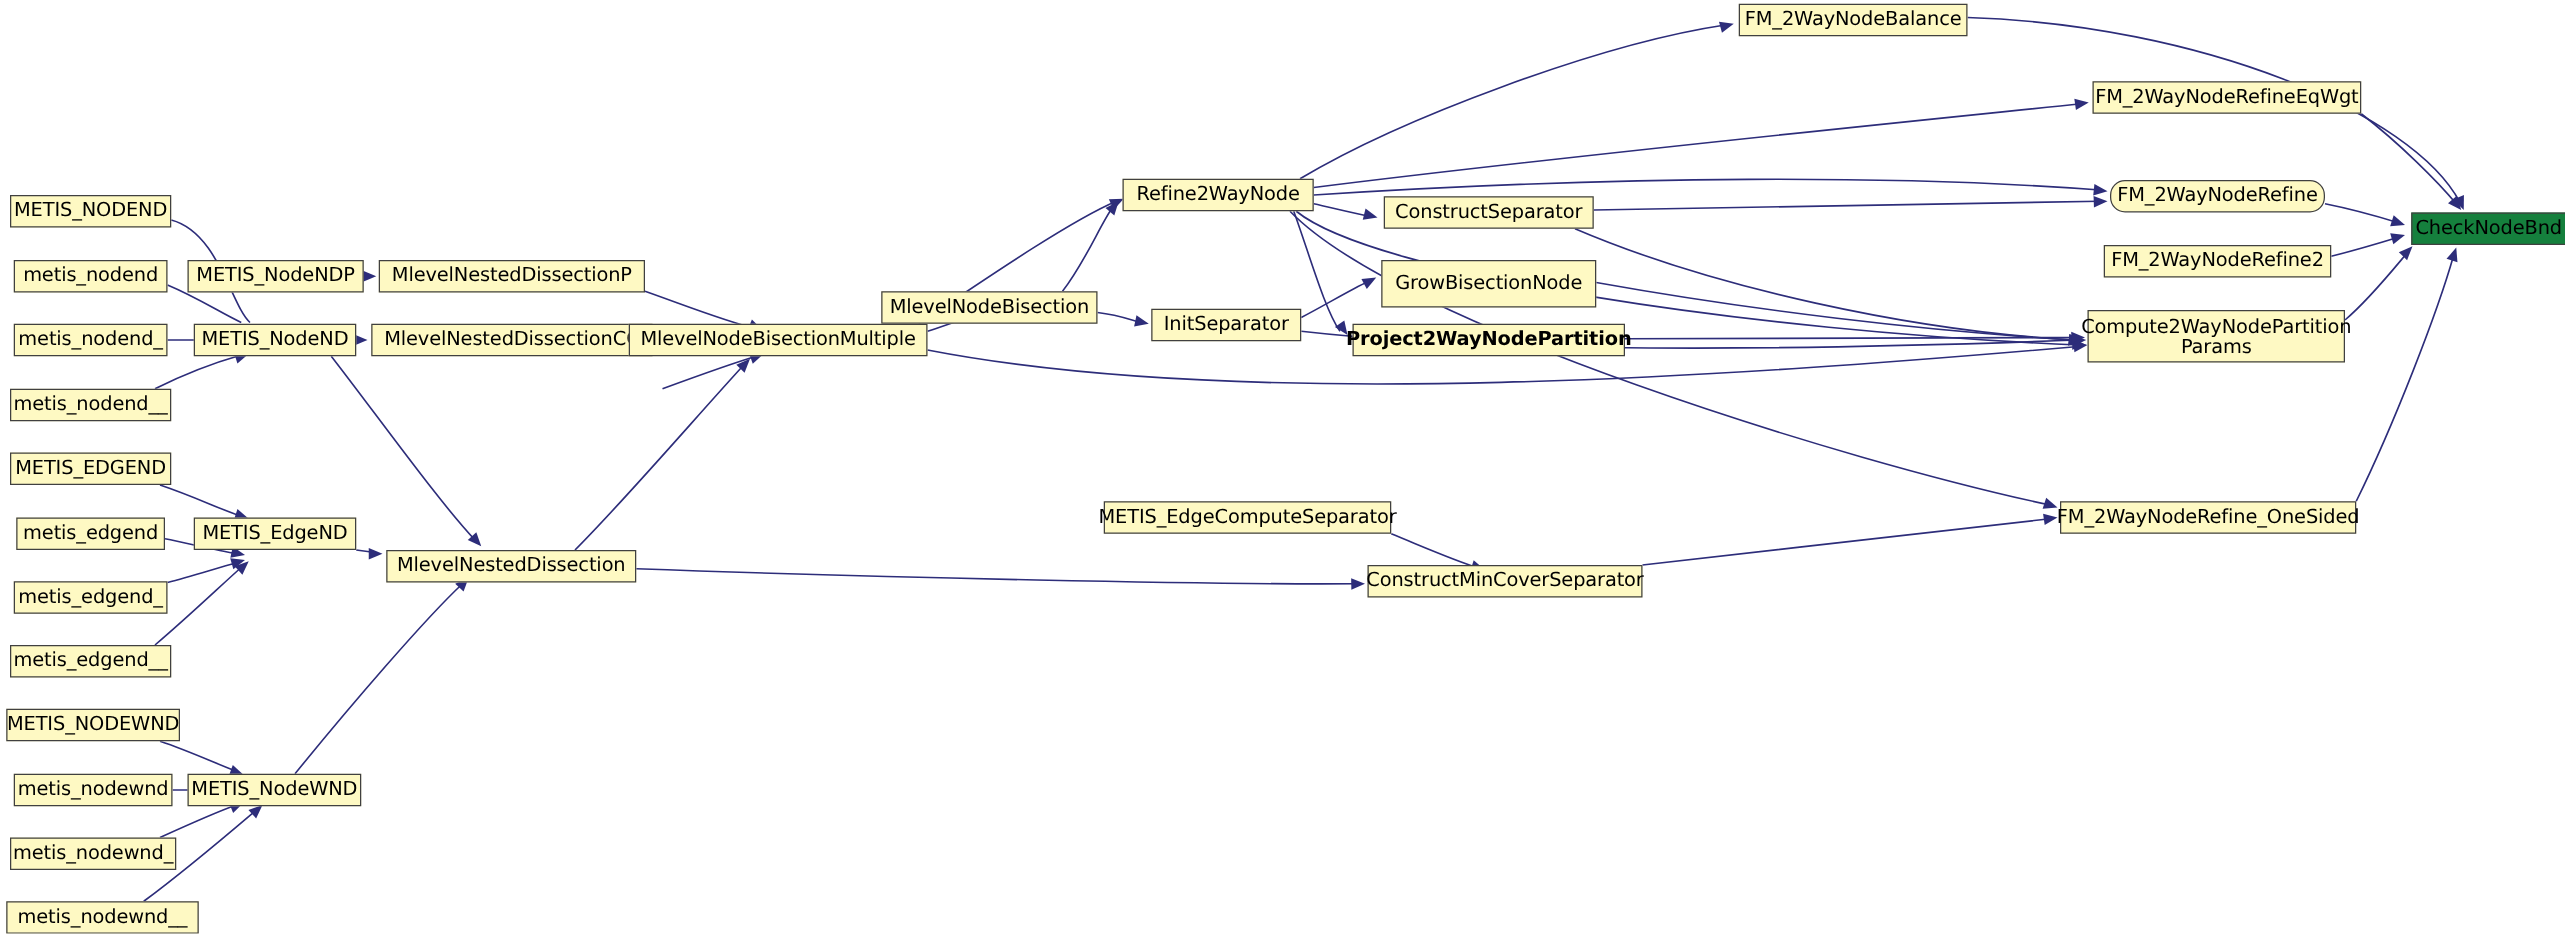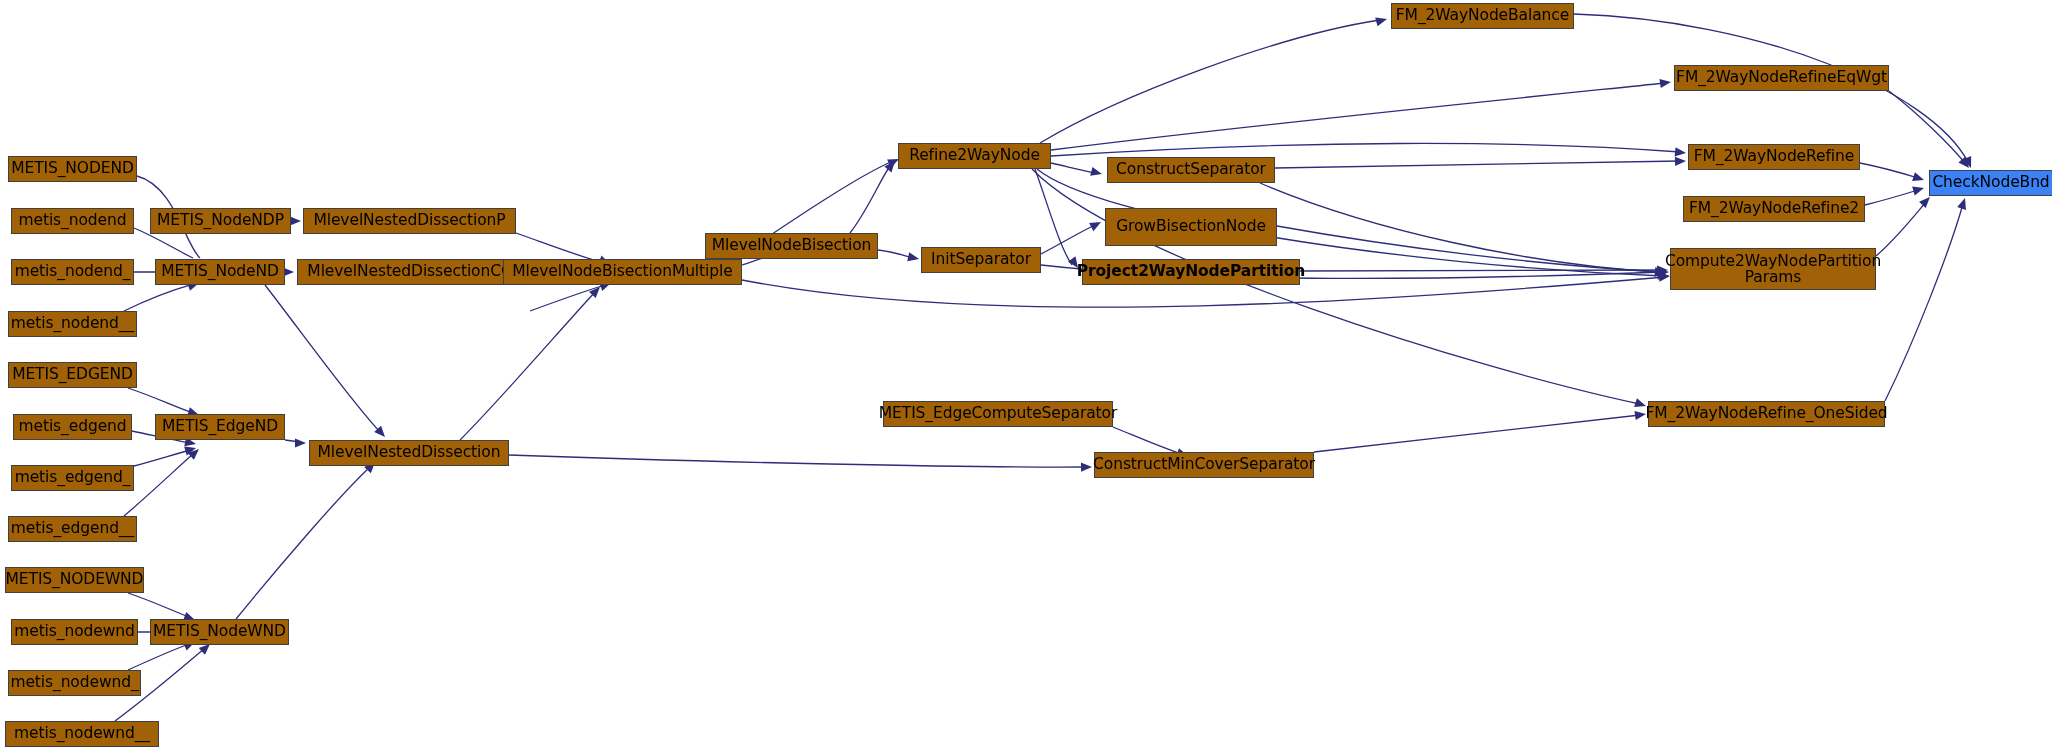--- a/index.html
+++ b/index.html
@@ -21,34 +21,34 @@
     left: 0;
     top: 0;
     width: 2052px;
     height: 747px;
     pointer-events: none;
   }
   .gnode {
     position: absolute;
     box-sizing: border-box;
     border: 1px solid #404040;
-    background: #a16207;
+    background: #fef9c3;
     color: #000000;
     font-size: 15.5px;
     line-height: 1.12;
     display: flex;
     align-items: center;
     justify-content: center;
     text-align: center;
     white-space: pre-line;
     letter-spacing: -0.1px;
     z-index: 5;
   }
   .gnode.highlight {
-    background: #3b82f6;
+    background: #15803d;
   }
 </style>
 </head>
 <body>
 
 <div id="graph-canvas">
   <svg id="edge-layer" viewBox="0 0 2052 747">
       <path d="M137,176 C175,186 185,245 200,258" fill="none" stroke="#2d2d7a" stroke-width="1.3"></path>
       <polygon points="0,0 -11,-4.6 -11,4.6" fill="#2d2d7a" transform="translate(203,261) rotate(-52)"></polygon>
       <path d="M134,228 C158,238 176,250 193,258" fill="none" stroke="#2d2d7a" stroke-width="1.3"></path>
@@ -169,19 +169,19 @@
     <div class="gnode" style="left: 705px; top: 233px; width: 173px; height: 26px;">MlevelNodeBisection</div>
     <div class="gnode" style="left: 921px; top: 247px; width: 120px; height: 26px;">InitSeparator</div>
     <div class="gnode" style="left: 898px; top: 143px; width: 153px; height: 26px;">Refine2WayNode</div>
     <div class="gnode" style="left: 1107px; top: 157px; width: 168px; height: 26px;">ConstructSeparator</div>
     <div class="gnode" style="left: 1105px; top: 208px; width: 172px; height: 38px;">GrowBisectionNode</div>
     <div class="gnode" style="left: 1082px; top: 259px; width: 218px; height: 26px; font-weight: bold;">Project2WayNodePartition</div>
     <div class="gnode" style="left: 883px; top: 401px; width: 230px; height: 26px;">METIS_EdgeComputeSeparator</div>
     <div class="gnode" style="left: 1094px; top: 452px; width: 220px; height: 26px;">ConstructMinCoverSeparator</div>
     <div class="gnode" style="left: 1391px; top: 3px; width: 183px; height: 26px;">FM_2WayNodeBalance</div>
     <div class="gnode" style="left: 1674px; top: 65px; width: 215px; height: 26px;">FM_2WayNodeRefineEqWgt</div>
-    <div class="gnode" style="left: 1688px; top: 144px; width: 172px; height: 26px;">FM_2WayNodeRefine</div>
+    <div class="gnode" style="left: 1688px; top: 144px; width: 172px; height: 26px; border-radius: 12px;">FM_2WayNodeRefine</div>
     <div class="gnode" style="left: 1683px; top: 196px; width: 182px; height: 26px;">FM_2WayNodeRefine2</div>
     <div class="gnode" style="left: 1670px; top: 248px; width: 206px; height: 42px; line-height: 1.05;">Compute2WayNodePartition
 Params</div>
     <div class="gnode" style="left: 1648px; top: 401px; width: 237px; height: 26px;">FM_2WayNodeRefine_OneSided</div>
     <div class="gnode highlight" style="left: 1929px; top: 170px; width: 124px; height: 26px;">CheckNodeBnd</div>
   </div>
 
 </body></html>

